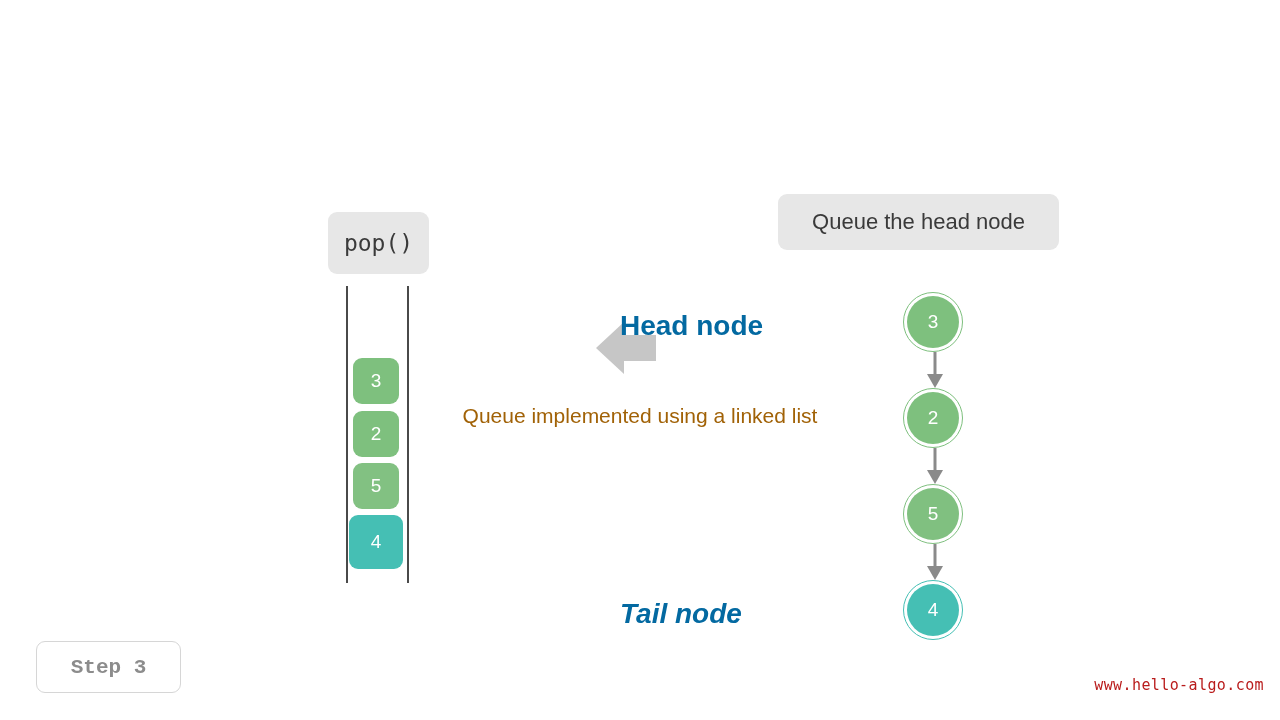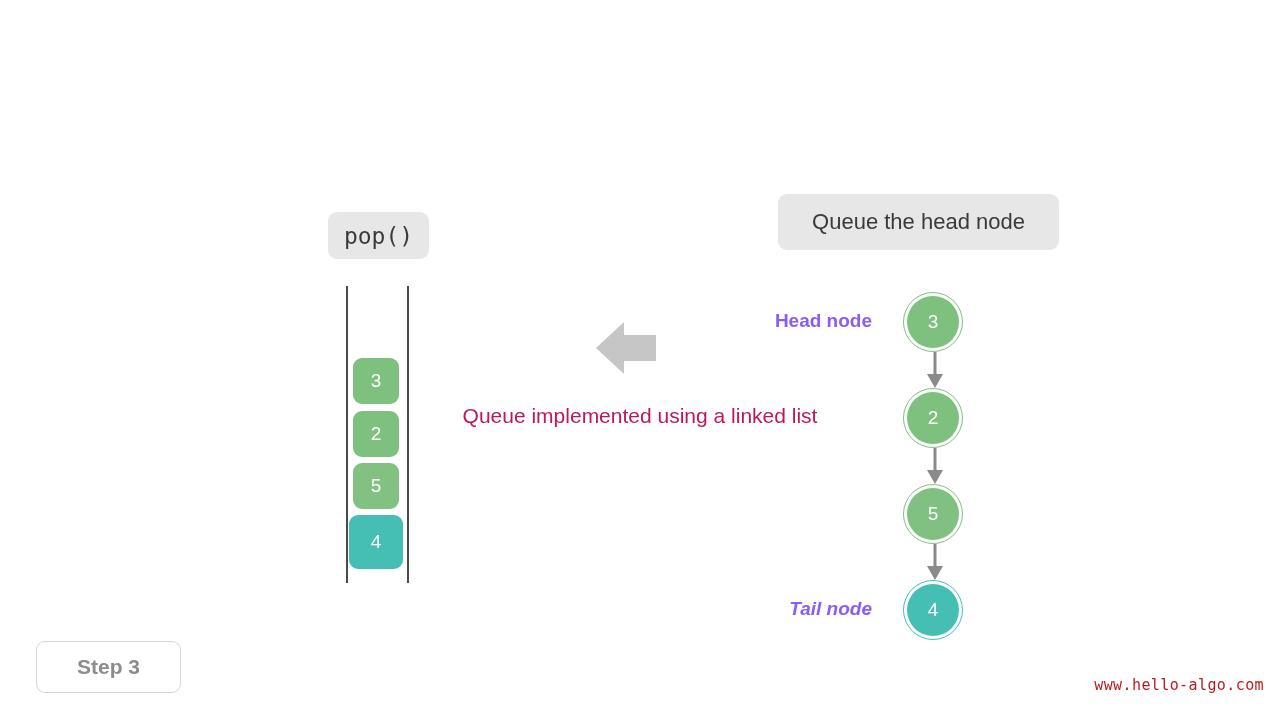--- a/index.html
+++ b/index.html
@@ -31,21 +31,21 @@
     display: flex;
     align-items: center;
     justify-content: center;
     color: #3a3a3a;
     box-sizing: border-box;
   }
   .pill-op {
     left: 328px;
     top: 212px;
     width: 101px;
-    height: 47px;
+    height: 62px;
     font-family: "DejaVu Sans Mono", monospace;
     font-size: 23px;
     letter-spacing: 0px;
   }
   .pill-action {
     left: 778px;
     top: 194px;
     width: 281px;
     height: 56px;
     font-size: 22px;
@@ -57,21 +57,21 @@
     left: 36px;
     top: 641px;
     width: 145px;
     height: 52px;
     border: 1px solid #d6d6d6;
     border-radius: 9px;
     background: #ffffff;
     display: flex;
     align-items: center;
     justify-content: center;
-    font-family: Liberation Sans, sans-serif;
+    font-family: Liberation Mono, monospace;
     font-weight: bold;
     font-size: 21px;
     color: #8c8c8c;
     box-sizing: border-box;
   }
 
   
   .watermark {
     position: absolute;
     right: 16px;
@@ -83,21 +83,21 @@
   }
 
   
   .caption {
     position: absolute;
     left: 437px;
     top: 404px;
     width: 406px;
     text-align: center;
     font-size: 21px;
-    color: #be185d;
+    color: #a16207;
   }
 
   
   .queue-wrap {
     position: absolute;
     left: 340px;
     top: 280px;
     width: 80px;
     height: 310px;
   }
@@ -154,25 +154,24 @@
     position: absolute;
     left: 58px;
     width: 34px;
     height: 38px;
     overflow: visible;
   }
 
   
   .node-label {
     position: absolute;
-    font-size: 19px;
+    font-size: 28px;
     font-weight: bold;
-    color: #8b5cf6;
+    color: #0369a1;
     white-space: nowrap;
-    text-align: right;
   }
   .label-head { left: 620px; top: 310px; width: 252px; }
   .label-tail { left: 620px; top: 598px; width: 252px; font-style: italic; }
 
   
   .block-arrow {
     position: absolute;
     left: 594px;
     top: 318px;
     width: 64px;

